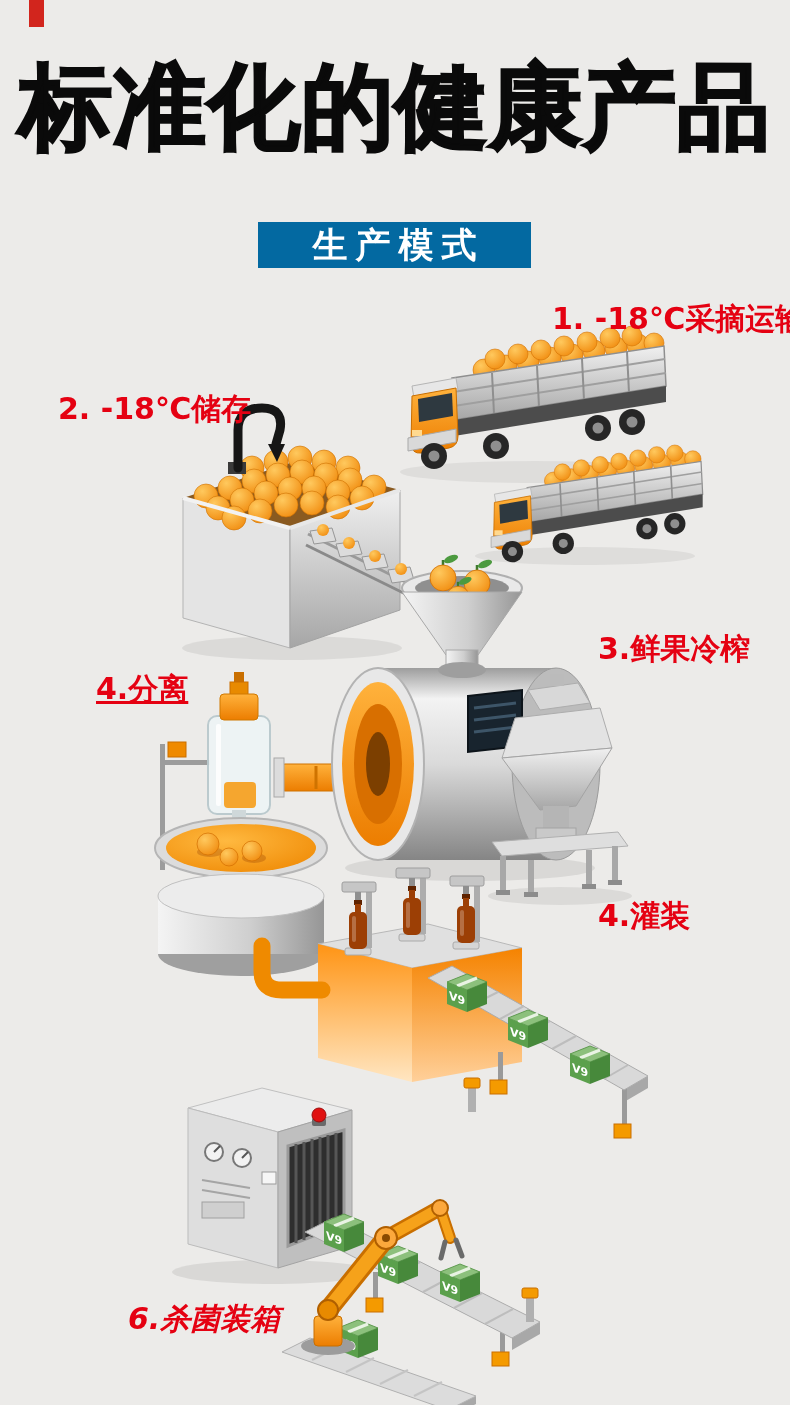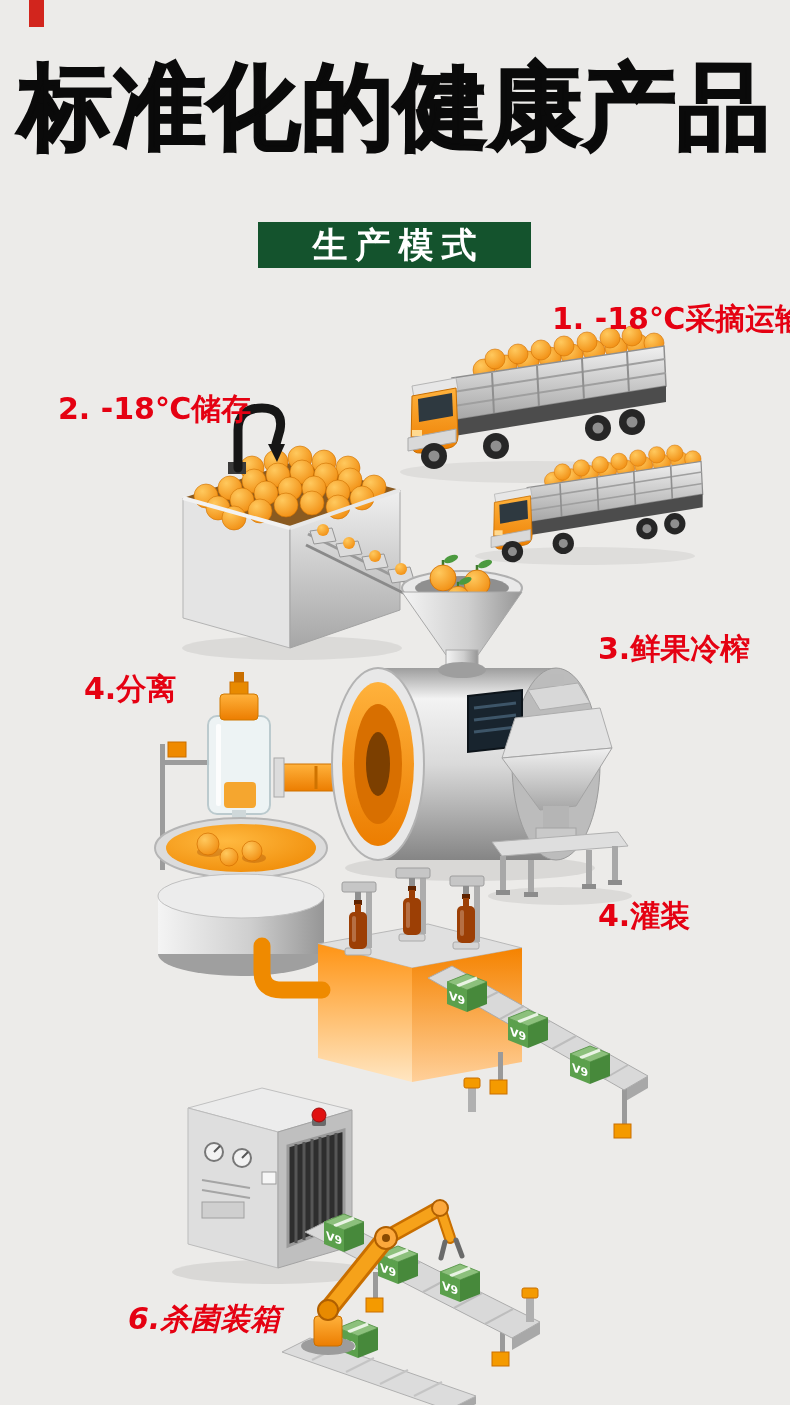--- a/index.html
+++ b/index.html
@@ -10,31 +10,31 @@
   }
   .page{position:relative;width:790px;height:1405px;}
   .scene{position:absolute;left:0;top:0;}
   .corner-mark{position:absolute;left:29px;top:0;width:15px;height:27px;background:#d2251d;}
   .title{
     position:absolute;left:0;top:52px;width:790px;margin:0;text-align:center;
     font-size:93px;font-weight:900;color:#0a0a0a;letter-spacing:1px;line-height:1.2;
     -webkit-text-stroke:2.5px #0a0a0a;
   }
   .banner{
-    position:absolute;left:258px;top:222px;width:273px;height:46px;background:#14532d;
+    position:absolute;left:258px;top:222px;width:273px;height:46px;background:#0369a1;
     display:flex;align-items:center;justify-content:center;
   }
   .banner-text{color:#ffffff;font-size:35px;font-weight:700;letter-spacing:8px;text-indent:8px;}
   .step{
     position:absolute;color:#e50112;font-size:30px;font-weight:700;white-space:nowrap;line-height:1.1;
   }
   .step-1{left:552px;top:302px;}
   .step-2{left:58px;top:392px;text-align:right;}
   .step-3{left:598px;top:632px;}
-  .step-4{left:84px;top:672px;}
+  .step-4{left:96px;top:672px;text-decoration:underline;}
   .step-5{left:598px;top:899px;}
   .step-6{left:128px;top:1302px;font-style:italic;}
 </style>
 </head>
 <body>
 
 <div class="page">
 
   <svg class="scene" width="790" height="1405" viewBox="0 0 790 1405" xmlns="http://www.w3.org/2000/svg">
     <defs>

